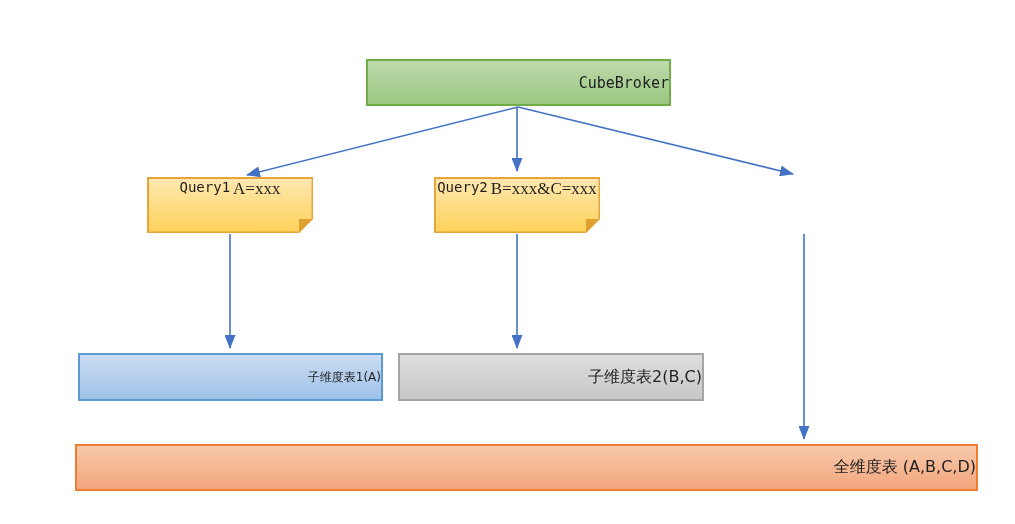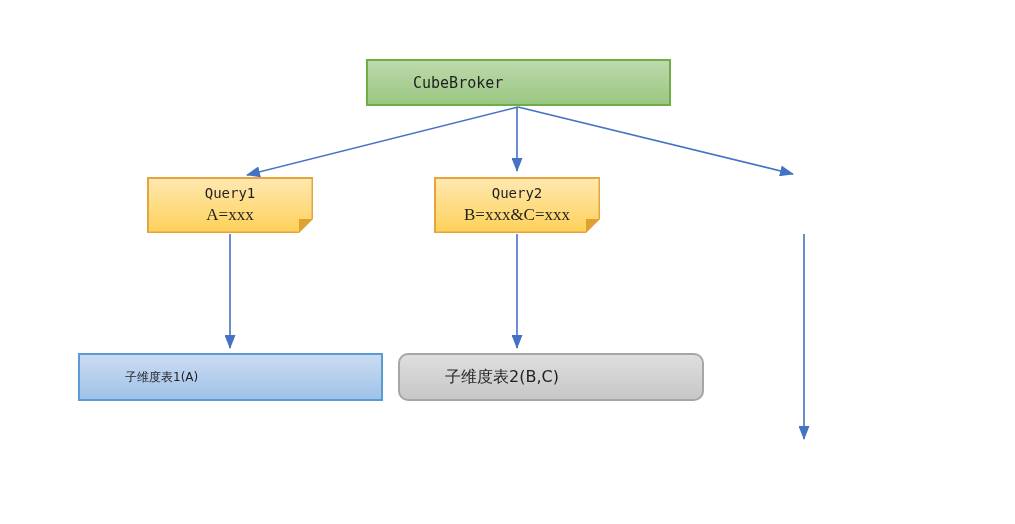--- a/index.html
+++ b/index.html
@@ -19,21 +19,21 @@
     pointer-events: none;
   }
   .arrowline { stroke: var(--arrow, #4472c4); stroke-width: 1.6; fill: none; }
   .arrowhead { fill: var(--arrow, #4472c4); }
 
   .box {
     position: absolute;
     box-sizing: border-box;
     display: flex;
     align-items: center;
-    justify-content: flex-start;
+    justify-content: flex-end;
     text-align: center;
     padding-left: 45px;
   }
   .mono { font-family: "DejaVu Sans Mono", "Liberation Mono", monospace; }
 
   .root-box {
     background: linear-gradient(to bottom, var(--root-fill-top), var(--root-fill-bottom));
     border: 2px solid var(--root-border);
     font-size: 15px;
   }
@@ -58,21 +58,21 @@
     position: absolute;
     background: var(--note-border);
     clip-path: polygon(0 0, 100% 0, 100% calc(100% - 14px), calc(100% - 14px) 100%, 0 100%);
   }
   .note-inner {
     position: absolute;
     inset: 1.5px;
     background: linear-gradient(to bottom, var(--note-fill-top), var(--note-fill-bottom));
     clip-path: polygon(0 0, 100% 0, 100% calc(100% - 13px), calc(100% - 13px) 100%, 0 100%);
     display: flex;
-    flex-direction: column;
+    flex-direction: row;
     justify-content: center;
     gap: 3px;
     text-align: center;
   }
   .note-fold {
     position: absolute;
     right: 0; bottom: 0;
     width: 14px; height: 14px;
     background: var(--note-fold);
     clip-path: polygon(0 0, 100% 0, 0 100%);
@@ -117,18 +117,21 @@
       <div class="note-cond">B=xxx&amp;C=xxx</div>
     </div>
     <div class="note-fold"></div>
   </div>
 
 
   <div class="box table1-box" style="left:78px; top:353px; width:305px; height:48px;">
     <span>子维度表1(A)</span>
   </div>
 
-  <div class="box table2-box" style="left:398px; top:353px; width:306px; height:48px;border-radius:10px;">
+  <div class="box table2-box" style="left:398px; top:353px; width:306px; height:48px;">
     <span>子维度表2(B,C)</span>
   </div>
 
+  <div class="box table3-box" style="left:75px; top:444px; width:903px; height:47px;">
+    <span>全维度表 (A,B,C,D)</span>
+  </div>
 
 </div>
 
 </body></html>

